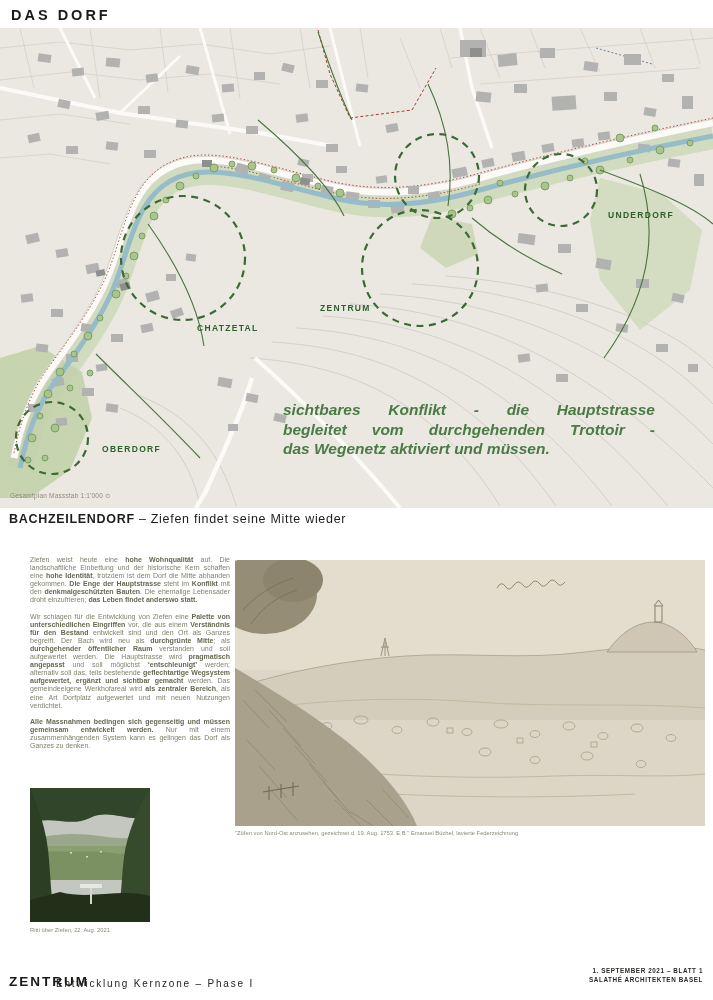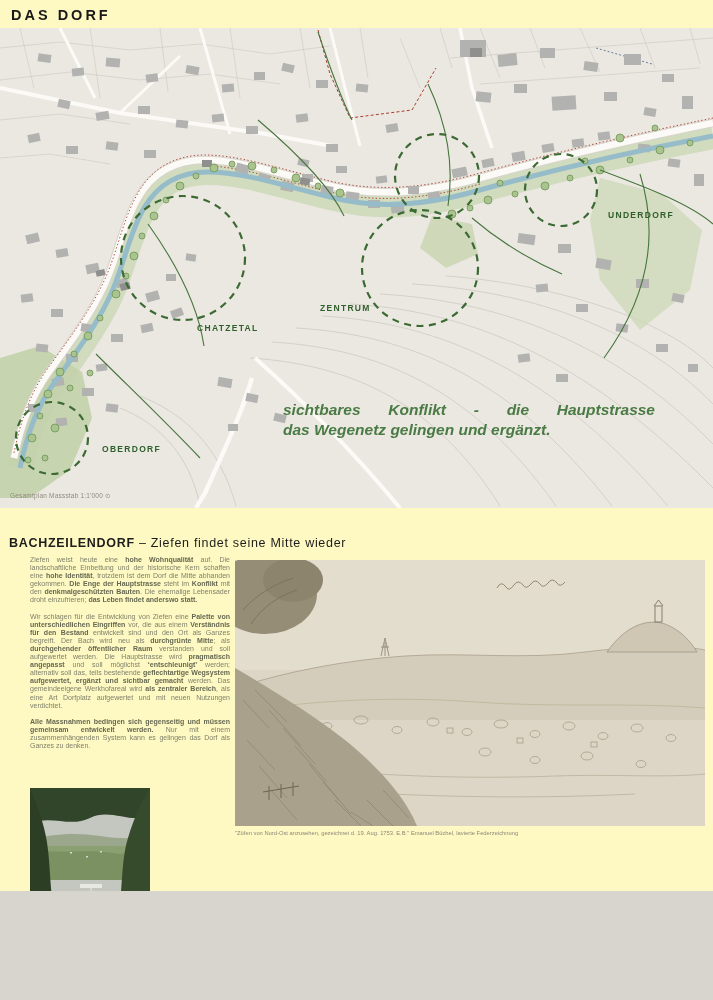--- a/index.html
+++ b/index.html
@@ -1,27 +1,27 @@
 <!DOCTYPE html>
 <html lang="de"><head>
 <meta charset="utf-8">
 <style>
   html,body{margin:0;padding:0;background:#d8d5cf;}
-  .page{position:relative;width:713px;height:891px;background:#fef9c3;overflow:hidden;
+  .page{position:relative;width:713px;height:1000px;background:#ffffff;overflow:hidden;
         font-family:"Liberation Sans",sans-serif;color:#1d1d1b;}
   .title{position:absolute;left:11px;top:7px;margin:0;font-size:14.5px;font-weight:bold;
          letter-spacing:3px;color:#191917;}
   .map{position:absolute;left:0;top:28px;width:713px;height:480px;text-align:center;}
   .map svg{display:block;}
   .quote{position:absolute;left:283px;top:400px;width:372px;color:#4a7b44;
          font-size:15.5px;font-weight:bold;font-style:italic;line-height:19.5px;}
   .ql{text-align:justify;text-align-last:justify;}
   .ql.last{text-align-last:left;}
   .map-caption{position:absolute;left:10px;top:492px;font-size:6.5px;color:#8e8a7c;letter-spacing:.2px;}
-  .section-heading{position:absolute;left:9px;top:536px;font-size:12.5px;letter-spacing:.7px;color:#1d1d1b;}
+  .section-heading{position:absolute;left:9px;top:512px;font-size:12.5px;letter-spacing:.7px;color:#1d1d1b;}
   .section-heading .hb{font-weight:bold;}
   .cols{position:absolute;left:30px;top:556px;width:200px;}
   .cols p{margin:0 0 8px;font-size:7px;line-height:8.1px;text-align:justify;color:#7f816a;}
   .cols .b{font-weight:bold;color:#666851;}
   .drawing{position:absolute;left:235px;top:560px;width:470px;height:266px;}
   .drawing svg{display:block;}
   .drawing-caption{position:absolute;left:235px;top:830px;font-size:5.8px;color:#8b8778;}
   .photo{position:absolute;left:30px;top:788px;width:120px;height:134px;}
   .photo svg{display:block;}
   .photo-caption{position:absolute;left:30px;top:927px;font-size:5.8px;color:#8b8778;}
@@ -268,21 +268,22 @@
         <text x="608" y="190">UNDERDORF</text>
         <text x="320" y="283">ZENTRUM</text>
         <text x="197" y="303">CHATZETAL</text>
         <text x="102" y="424">OBERDORF</text>
       </g>
     </svg>
   </div>
 
   <div class="quote">
     <div class="ql">sichtbares Konflikt - die Hauptstrasse</div>
-    <div class="ql last">das Wegenetz gelingen und ergänzt.</div>
+    <div class="ql">begleitet vom durchgehenden Trottoir -</div>
+    <div class="ql last">das Wegenetz aktiviert und müssen.</div>
   </div>
 
   <div class="map-caption">Gesamtplan Massstab 1:1'000 ⊙</div>
 
   <div class="section-heading">
     <span class="hb">BACHZEILENDORF</span><span> – Ziefen findet seine Mitte wieder</span>
   </div>
 
   <div class="cols">
     <p><span>Ziefen weist heute eine </span><span class="b">hohe Wohnqualität</span><span> auf. Die landschaftliche Einbettung und der historische Kern schaffen eine </span><span class="b">hohe Identität</span><span>, trotzdem ist dem Dorf die Mitte abhanden gekommen. </span><span class="b">Die Enge der Hauptstrasse</span><span> steht im </span><span class="b">Konflikt</span><span> mit den </span><span class="b">denkmalgeschützten Bauten</span><span>. Die ehemalige Lebensader droht einzufrieren; </span><span class="b">das Leben findet anderswo statt.</span></p>

